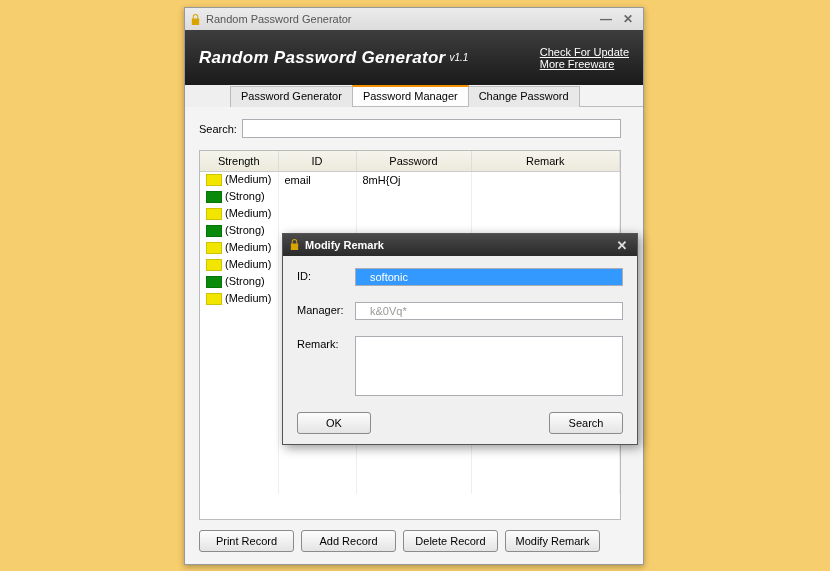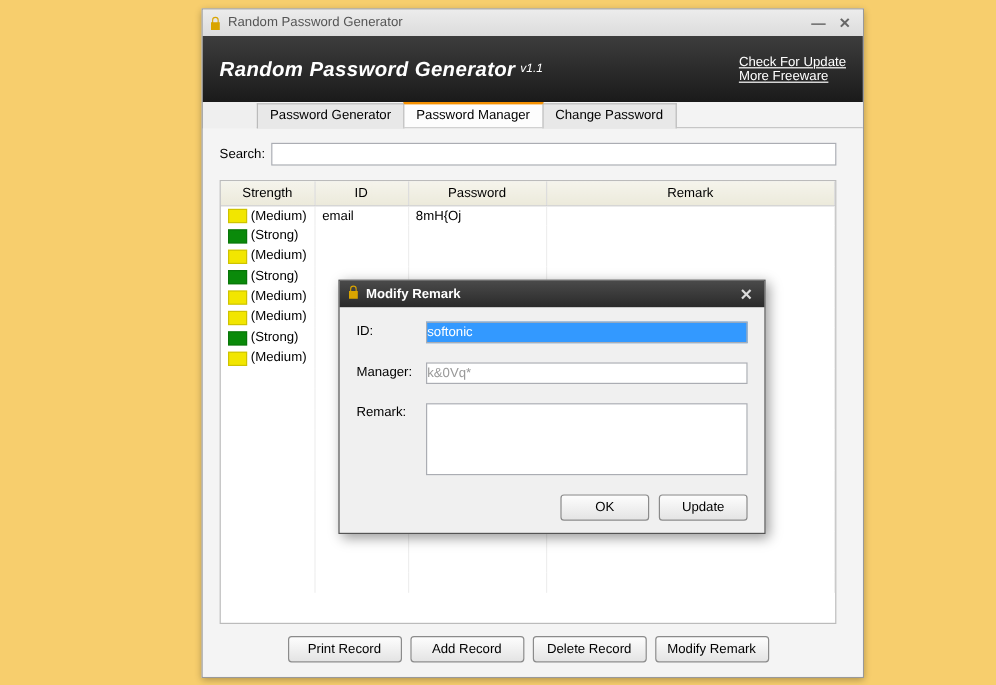--- a/index.html
+++ b/index.html
@@ -1,22 +1,22 @@
 <!DOCTYPE html>
 <html><head>
 <meta charset="utf-8">
 <style>
   * { box-sizing: border-box; margin: 0; padding: 0; font-family: Tahoma, Arial, sans-serif; }
   body { background: #f7ce6d; width: 830px; height: 571px; position: relative; overflow: hidden; }
 
   .window {
     position: absolute;
-    left: 168px;
+    left: 184px;
     top: 7px;
-    width: 552px;
+    width: 460px;
     height: 558px;
     background: #efefef;
     border: 1px solid #999;
     box-shadow: 0 2px 6px rgba(0,0,0,0.3);
   }
 
   .titlebar {
     height: 22px;
     background: linear-gradient(#ececec, #dcdcdc);
     display: flex;
@@ -108,21 +108,21 @@
     border-right: 1px solid #eee;
     white-space: nowrap;
   }
   .swatch {
     display: inline-block; width: 16px; height: 12px; vertical-align: middle;
     margin-right: 3px; border: 1px solid rgba(0,0,0,0.15);
   }
   tr.empty td { border-right: 1px solid #eee; }
 
   .footer-btns {
-    display: flex; gap: 7px; justify-content: center;
+    display: flex; gap: 7px; 
     padding: 10px 0 4px 0;
   }
   .btn {
     background: linear-gradient(#fdfdfd, #e4e4e4);
     border: 1px solid #8b8b8b;
     border-radius: 3px;
     height: 22px;
     min-width: 95px;
     font-size: 11px;
     cursor: default;
@@ -155,29 +155,29 @@
     width: 18px; text-align: center;
   }
   .dlg-body {
     padding: 12px 14px 10px 14px;
     font-size: 11px;
   }
   .dlg-row { display: flex; align-items: flex-start; margin-bottom: 16px; }
   .dlg-row label { width: 58px; padding-top: 2px; }
   .dlg-input {
     flex: 1; border: 1px solid #abadb3; height: 18px; font-size: 11px;
-    padding: 1px 0; font-family: inherit;
+    padding: 1px 14px; font-family: inherit;
   }
   .dlg-input.sel { background: #3399ff; color: #fff; }
   .dlg-input.dis { color: #999; background: #fff; }
   .dlg-textarea {
     flex: 1; border: 1px solid #abadb3; height: 60px; font-size: 11px;
     padding: 2px 3px; resize: none; font-family: inherit;
   }
-  .dlg-btns { display: flex; justify-content: flex-end; gap: 8px; margin-top: 16px; }
+  .dlg-btns { display: flex; justify-content: space-between; gap: 8px; margin-top: 16px; }
   .dlg-btns .btn { min-width: 74px; }
 
   svg.lock-svg { width: 11px; height: 13px; }
 </style>
 </head>
 <body>
 
 <div class="window">
   <div class="titlebar">
     <span class="lock">
@@ -368,16 +368,16 @@
     <div class="dlg-row">
       <label>Manager:</label>
       <input class="dlg-input dis" readonly="" value="k&amp;0Vq*" style="">
     </div>
     <div class="dlg-row">
       <label>Remark:</label>
       <textarea class="dlg-textarea" style=""></textarea>
     </div>
     <div class="dlg-btns">
       <button class="btn">OK</button>
-      <button class="btn">Update</button>
+      <button class="btn">Search</button>
     </div>
   </div>
 </div>
 
 </body></html>

